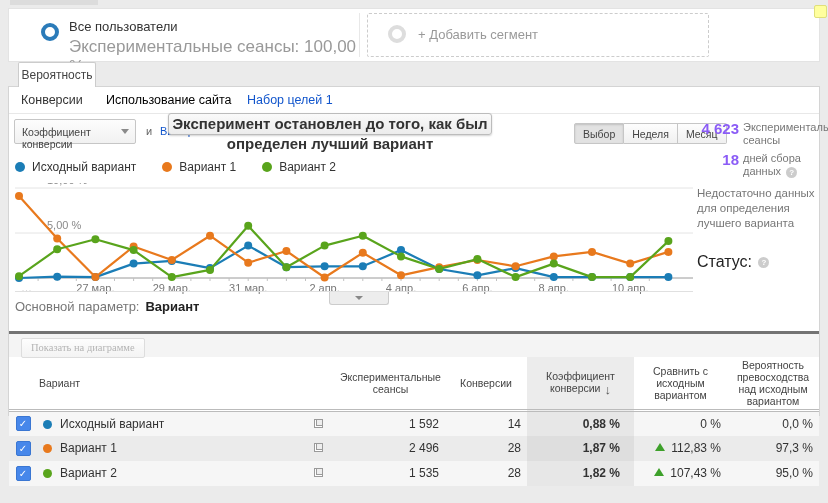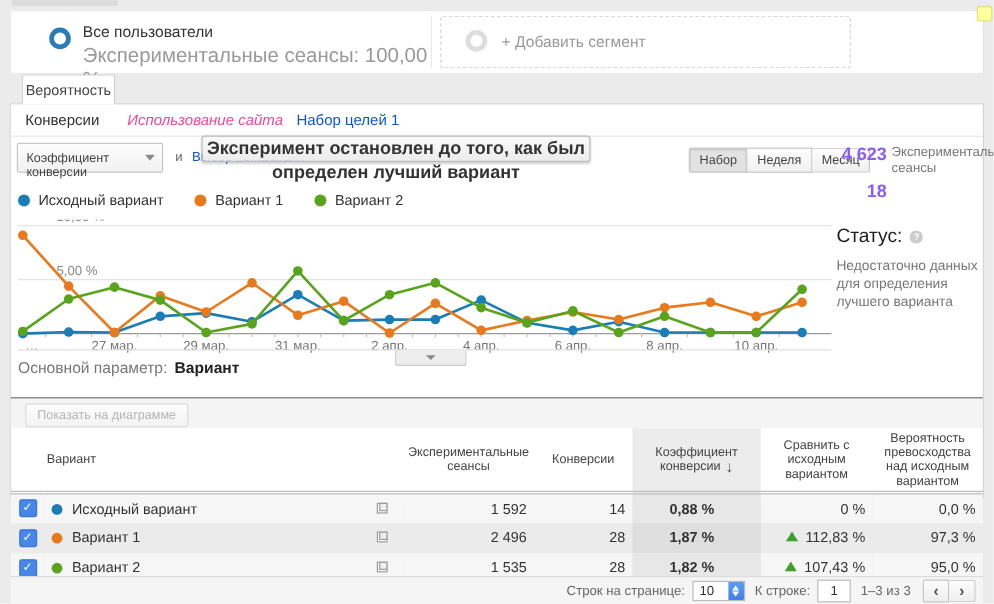--- a/index.html
+++ b/index.html
@@ -29,21 +29,21 @@
   #tab-statistics{left:18px;top:62px;width:76px;height:24px;background:#fff;border:1px solid #ccc;border-bottom:none;border-radius:2px 2px 0 0;
     text-align:center;line-height:24px;font-size:12px;color:#444;z-index:5;}
 
   
   #main-card{left:8px;top:86px;width:812px;height:330px;background:#fff;border:1px solid #d4d4d4;box-sizing:border-box;}
 
   
   #report-nav{position:absolute;left:0;top:0;width:100%;height:26px;border-bottom:1px solid #e8e8e8;}
   #report-nav .nav-item{position:absolute;top:6px;font-size:12.5px;}
   #nav-conversions{left:12px;color:#333;}
-  #nav-site-usage{left:97px;color:#ec4899;cursor:pointer;font-style:italic;}
+  #nav-site-usage{left:97px;color:#000000;cursor:pointer;}
   #nav-goal-set{left:238px;color:#1155cc;cursor:pointer;}
 
   
   #metric-dropdown{position:absolute;left:5px;top:32px;width:122px;height:25px;box-sizing:border-box;
     background:linear-gradient(#fdfdfd,#f1f1f1);border:1px solid #c6c6c6;border-radius:2px;cursor:pointer;}
   #metric-dropdown .dd-label{position:absolute;left:7px;top:6px;font-size:10.5px;color:#444;}
   .dd-arrow{position:absolute;right:6px;top:9px;width:0;height:0;border-left:4px solid transparent;border-right:4px solid transparent;border-top:5px solid #8a8a8a;}
   #conjunction{position:absolute;left:137px;top:38px;font-size:11px;color:#666;}
   #select-metric-link{position:absolute;left:151px;top:38px;font-size:11px;color:#1155cc;cursor:pointer;}
 
@@ -73,21 +73,21 @@
 
   #chart-collapse{position:absolute;left:320px;top:205px;width:58px;height:12px;background:#ededed;border:1px solid #ccc;border-top:none;
     border-radius:0 0 3px 3px;cursor:pointer;}
   #chart-collapse::after{content:"";position:absolute;left:25px;top:4px;border-left:4px solid transparent;border-right:4px solid transparent;border-top:4px solid #888;}
 
   
   #primary-param{position:absolute;left:6px;top:212px;font-size:13px;color:#777;}
   #primary-param b{color:#222;margin-left:6px;cursor:pointer;}
 
   
-  #action-band{position:absolute;left:0;top:244px;width:100%;height:26px;background:#f4f4f4;border-top:1px solid #737373;box-sizing:border-box;}
+  #action-band{position:absolute;left:0;top:244px;width:100%;height:26px;background:#f4f4f4;border-top:3px solid #737373;box-sizing:border-box;font-family:Liberation Serif, serif;}
   #show-on-chart-btn{position:absolute;left:12px;top:4px;height:18px;line-height:18px;padding:0 9px;font-size:10.5px;color:#b5b5b5;
     background:linear-gradient(#fdfdfd,#f3f3f3);border:1px solid #ddd;border-radius:2px;}
 
   
   #summary{position:absolute;left:688px;top:34px;width:122px;}
   .sum-row{display:flex;margin-bottom:5px;}
   .sum-num{width:42px;text-align:right;font-size:15px;font-weight:bold;color:#8b5cf6;padding-right:4px;flex:none;line-height:15px;}
   .sum-label{font-size:11px;color:#777;line-height:13px;}
   .qicon{display:inline-block;width:11px;height:11px;border-radius:50%;background:#ccc;color:#fff;font-size:8px;font-weight:bold;
     text-align:center;line-height:11px;vertical-align:middle;margin-left:2px;cursor:pointer;}
@@ -98,21 +98,21 @@
   
   #var-table{position:absolute;left:0;top:270px;width:810px;border-collapse:collapse;table-layout:fixed;}
   #var-table th{height:48px;font-size:10.5px;font-weight:normal;color:#444;line-height:12px;vertical-align:middle;
     border-bottom:3px double #bbb;padding:2px;}
   #var-table td{height:25px;font-size:12px;color:#333;padding:0 6px;box-sizing:border-box;}
   #var-table tr.odd td{background:#f6f6f6;}
   #var-table th.shaded{background:#ececec;}
   #var-table td.shaded{background:rgba(0,0,0,0.055);}
   #var-table tr.odd td.shaded{background:#e7e7e7;}
   .num{text-align:right;}
-  .rate-val{font-weight:bold;padding-right:14px !important;text-align:center;}
+  .rate-val{font-weight:bold;padding-right:14px !important;}
   th.left{text-align:left;padding-left:4px;}
   .sort-arrow{font-size:13px;color:#555;vertical-align:middle;margin-left:4px;}
   .sort-arrow::after{content:"\2193";}
   .checkbox{width:13px;height:13px;border-radius:2px;background:#4787ea;border:1px solid #3a76d2;margin:0 auto;cursor:pointer;
     color:#fff;font-size:10px;line-height:13px;text-align:center;}
   .checkbox.on::after{content:"\2713";}
   .row-dot{display:inline-block;width:9px;height:9px;border-radius:50%;background:#999;margin-right:8px;vertical-align:-1px;}
   .newwin-icon{position:relative;display:inline-block;width:9px;height:9px;cursor:pointer;}
   .newwin-icon::before{content:"";position:absolute;left:0;bottom:0;width:7px;height:7px;border:1px solid #9a9a9a;background:#fff;}
   .newwin-icon::after{content:"";position:absolute;right:0;top:0;width:5px;height:5px;border:1px solid #9a9a9a;background:#eee;}
@@ -168,21 +168,21 @@
   <div id="metric-dropdown">
     <span class="dd-label">Коэффициент конверсии</span>
     <span class="dd-arrow"></span>
   </div>
   <span id="conjunction">и</span>
   <span id="select-metric-link">Выбор показателя</span>
 
   <div id="notice">Эксперимент остановлен до того, как был определен лучший вариант</div>
 
   <div id="granularity">
-    <div class="gran-btn active">Набор</div>
+    <div class="gran-btn active">Выбор</div>
     <div class="gran-btn">Неделя</div>
     <div class="gran-btn">Месяц</div>
   </div>
 
   <div id="legend">
     <div class="legend-item">
       <span class="legend-dot" style="background: rgb(27, 125, 182);"></span>
       <span class="legend-label">Исходный вариант</span>
     </div>
     <div class="legend-item">
@@ -316,23 +316,24 @@
     <span id="show-on-chart-btn">Показать на диаграмме</span>
   </div>
 
   <div id="summary">
     <div class="sum-row">
       <div class="sum-num">4 623</div>
       <div class="sum-label">Экспериментальные сеансы</div>
     </div>
     <div class="sum-row">
       <div class="sum-num">18</div>
-    </div>
+      <div class="sum-label"><span>дней сбора данных</span> <span class="qicon"></span></div>
+    </div>
+    <div id="status-text">Недостаточно данных для определения лучшего варианта</div>
     <div id="status-title"><span>Статус:</span> <span class="qicon"></span></div>
-    <div id="status-text">Недостаточно данных для определения лучшего варианта</div>
   </div>
 
   <table id="var-table">
     <colgroup>
       <col style="width:28px">
         <col style="width:263px">
         <col style="width:36px">
         <col style="width:109px">
       <col style="width:82px">
         <col style="width:107px">
@@ -382,26 +383,14 @@
       <td style="text-align:center"><span class="newwin-icon"></span></td>
       <td class="num">1 535</td>
       <td class="num">28</td>
       <td class="num shaded rate-val">1,82 %</td>
       <td class="num"><span class="up-arrow"></span><span>107,43 %</span></td>
       <td class="num">95,0 %</td>
     </tr>
   </tbody>
     </table>
 
-  <div id="table-footer">
-    <span>Строк на странице:</span>
-    <div id="rows-select">
-      <span>10</span>
-      <span class="spinner"></span>
-    </div>
-    <span>К строке:</span>
-    <input id="goto-input" value="1" style="">
-    <span id="range-text">1–3 из 3</span>
-    <div class="pg-btn prev"></div>
-    <div class="pg-btn next"></div>
-  </div>
 
 </div>
 
 </body></html>

